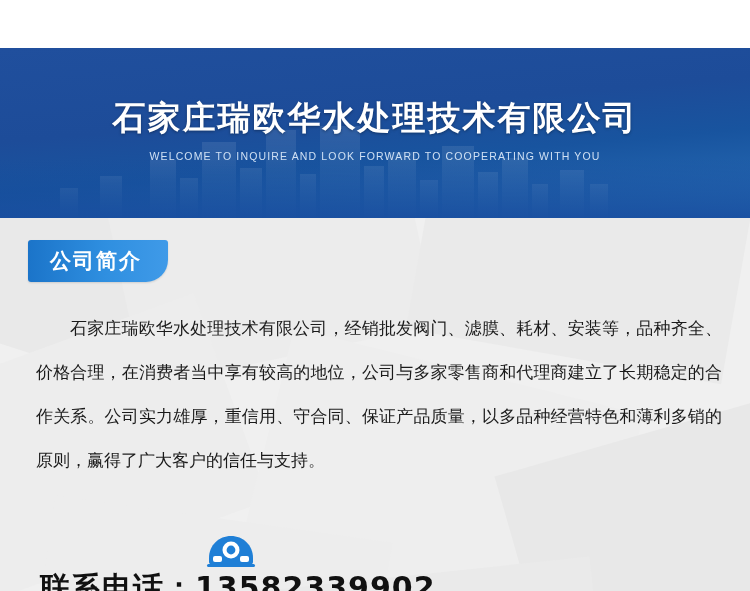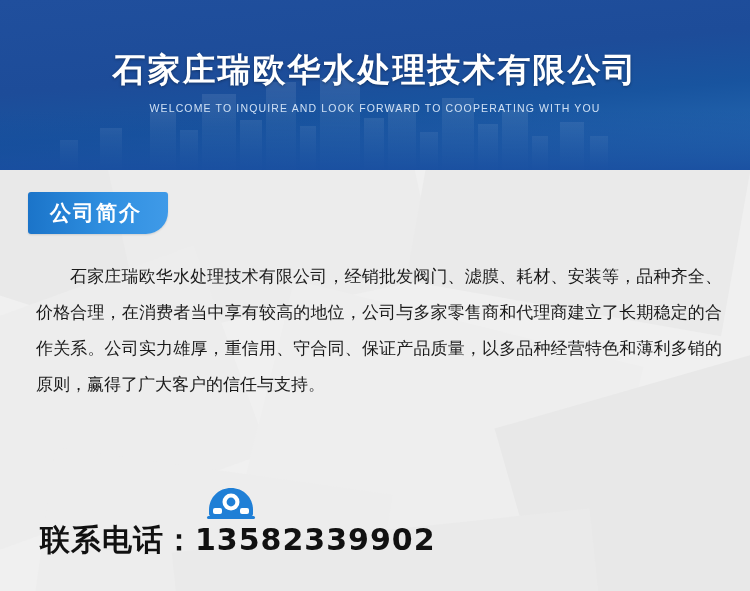--- a/index.html
+++ b/index.html
@@ -21,20 +21,21 @@
     background: #ffffff;
   }
 
   
   .banner {
     position: relative;
     width: 750px;
     height: 170px;
     overflow: hidden;
     background: linear-gradient(180deg, #1f4f9e 0%, #1a4a96 45%, #13539e 70%, #0f5aa8 100%);
+    margin-top: 48px;
   }
   .banner-sky {
     position: absolute;
     left: 0; top: 0;
     width: 750px; height: 170px;
     background: linear-gradient(175deg, #204f9d 0%, #1d4c99 40%, #18549f 62%, #2a6fb8 100%);
   }
   
   .skyline {
     position: absolute;
@@ -110,21 +111,21 @@
     font-family: Liberation Mono, monospace;
   }
 
   
   .intro {
     position: absolute;
     left: 36px;
     top: 88px;
     width: 686px;
     font-size: 17px;
-    line-height: 36px;
+    line-height: 44px;
     color: #1a1a1a;
     text-indent: 34px;
     text-align: justify;
     font-family: "DejaVu Sans", "Liberation Sans", sans-serif;
   }
 
   
   .phone-row {
     position: absolute;
     left: 40px;

